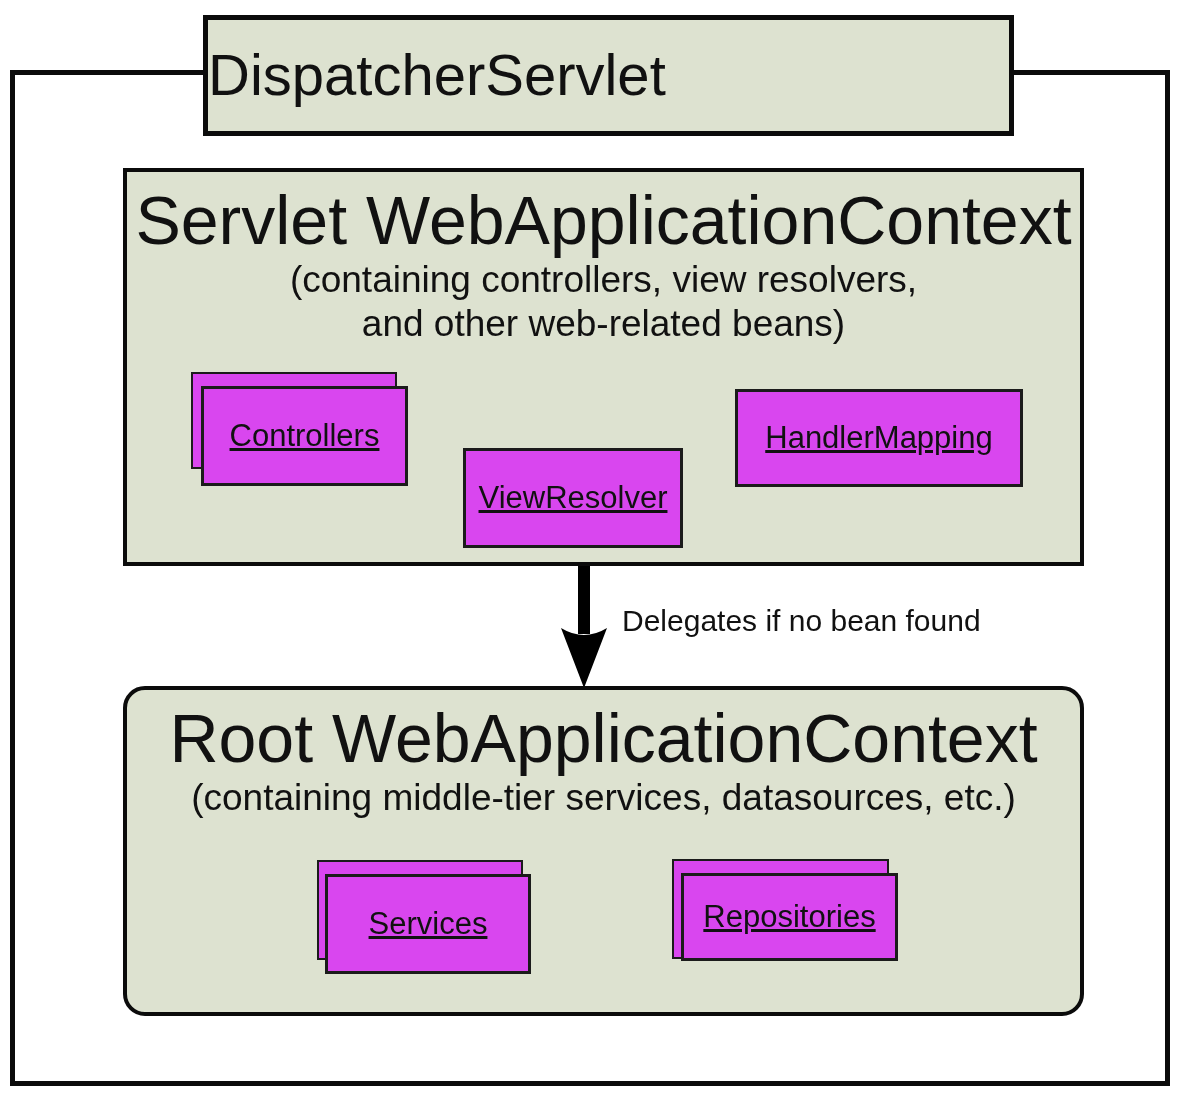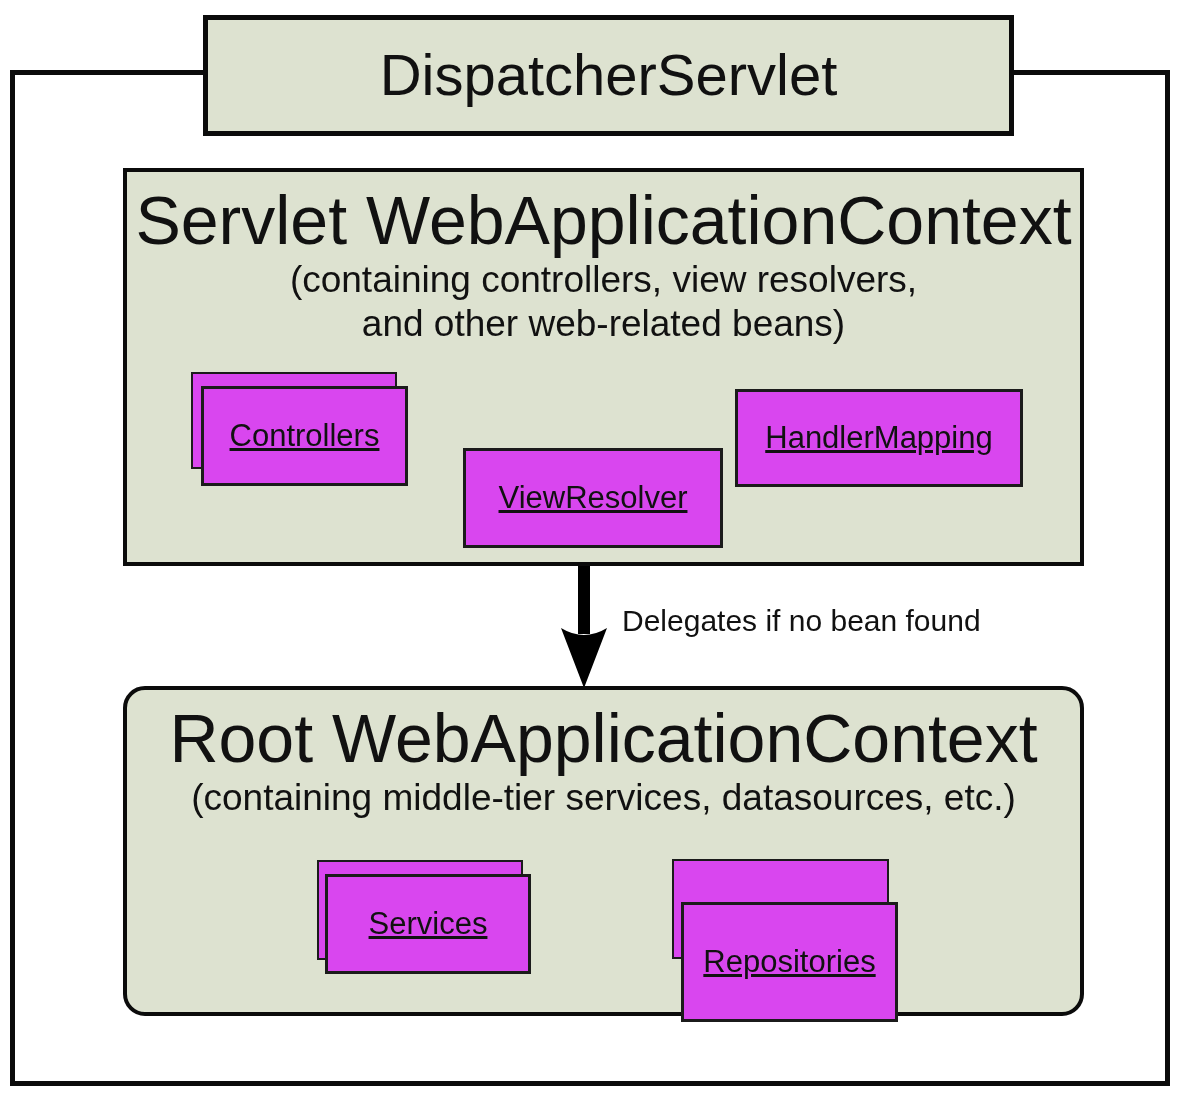--- a/index.html
+++ b/index.html
@@ -30,21 +30,21 @@
   
   .green-box {
     background: #dde2d0;
     border: 4px solid #0b0b0b;
     z-index: 1;
   }
   .dispatcher-box {
     left: 203px; top: 15px;
     width: 811px; height: 121px;
     border-width: 5px;
-    display: flex; align-items: center; justify-content: center;
+    display: flex; align-items: center; 
     z-index: 2;
   }
   .dispatcher-box .big-title { font-size: 58px; }
 
   .servlet-box {
     left: 123px; top: 168px;
     width: 961px; height: 398px;
   }
   .root-box {
     left: 123px; top: 686px;
@@ -78,28 +78,28 @@
   }
   .bean-front {
     display: flex; align-items: center; justify-content: center;
     font-size: 31px;
     white-space: nowrap;
   }
 
   
   .controllers-back  { left: 64px;  top: 200px; width: 206px; height: 97px;  border-width: 2px; }
   .controllers-front { left: 74px;  top: 214px; width: 207px; height: 100px; }
-  .viewresolver-box  { left: 336px; top: 276px; width: 260px; height: 100px; }
+  .viewresolver-box  { left: 336px; top: 276px; width: 220px; height: 100px; }
   .handlermapping-box{ left: 608px; top: 217px; width: 288px; height: 98px;  }
 
   
   .services-back     { left: 190px; top: 170px; width: 206px; height: 100px; border-width: 2px; }
   .services-front    { left: 198px; top: 184px; width: 206px; height: 100px; }
   .repositories-back { left: 545px; top: 169px; width: 217px; height: 100px; border-width: 2px; }
-  .repositories-front{ left: 554px; top: 183px; width: 217px; height: 120px; margin-top: 29px; }
+  .repositories-front{ left: 554px; top: 183px; width: 217px; height: 88px; }
 
   
   .arrow-shaft {
     left: 578px; top: 566px;
     width: 12px; height: 68px;
     background: #000000;
     z-index: 1;
   }
   .arrow-head {
     left: 560px; top: 626px;

